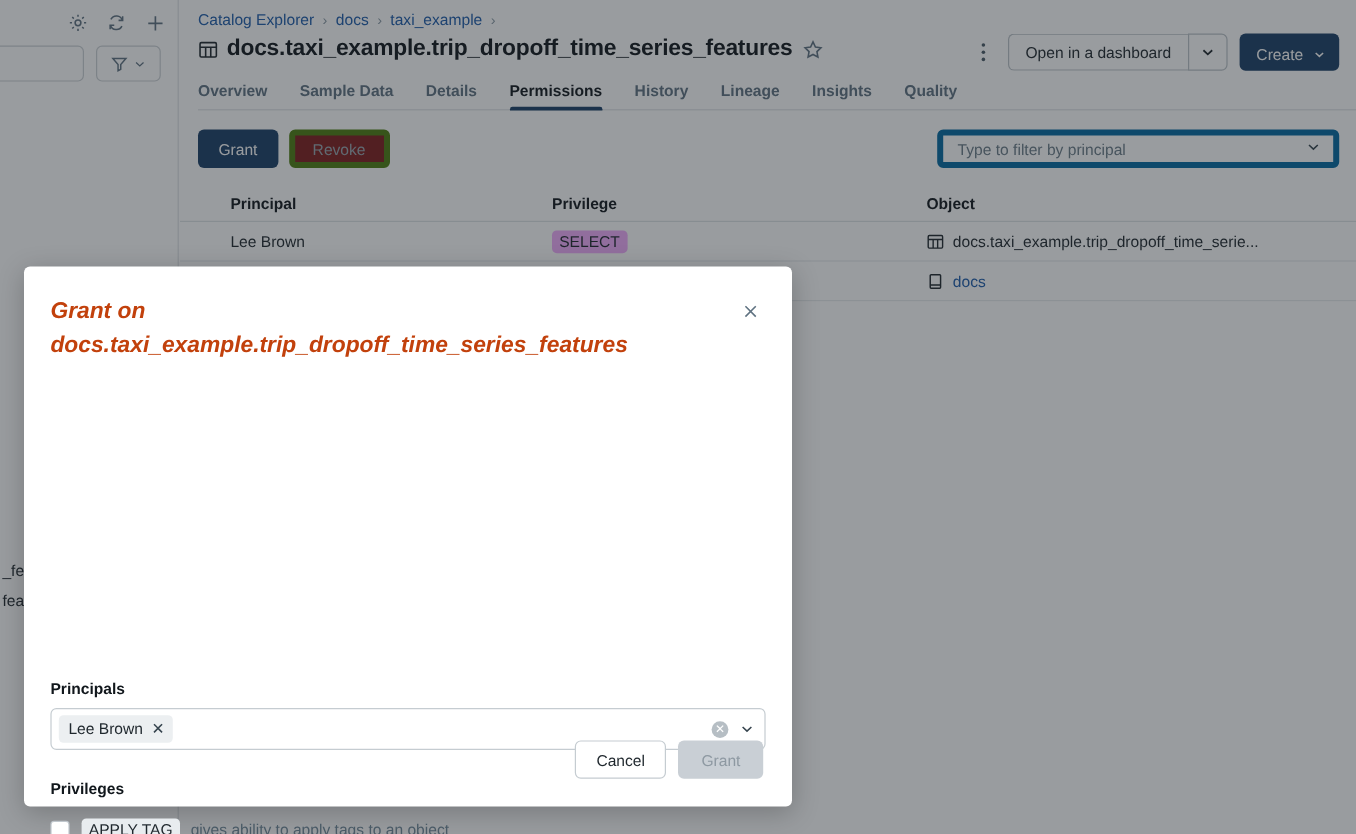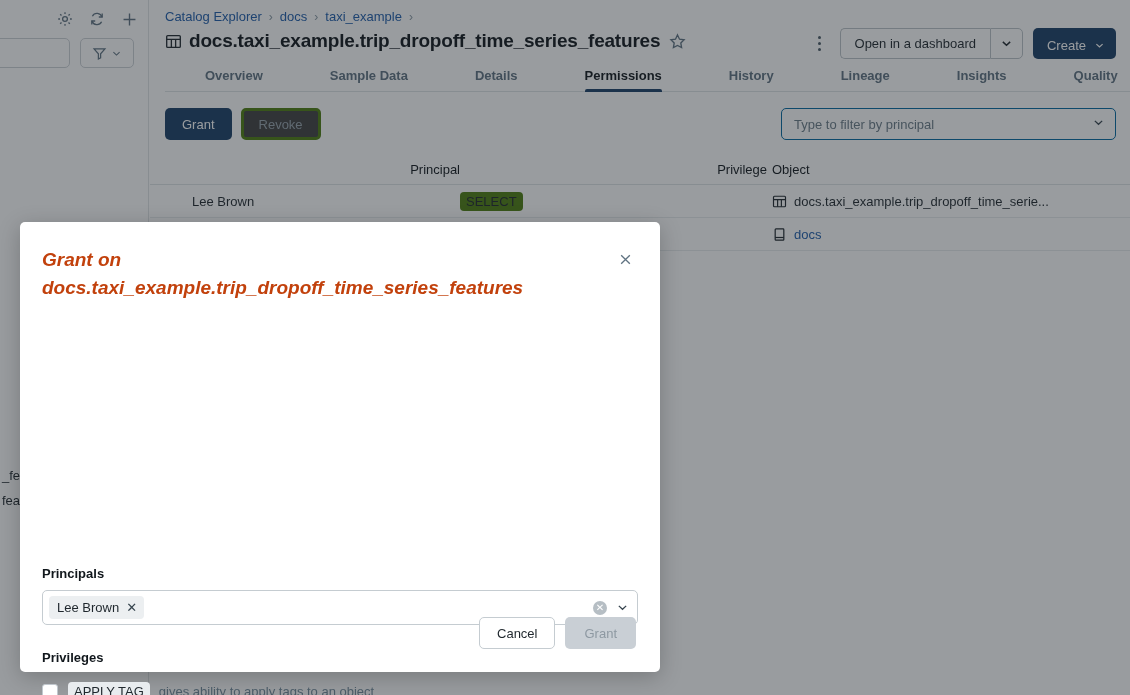--- a/index.html
+++ b/index.html
@@ -89,63 +89,62 @@
   }
 
   .tabs {
     position: absolute; left: 15px; top: 62px; right: 0;
     display: flex; gap: 0; align-items: flex-end;
     border-bottom: 1px solid #dfe3e6; height: 30px;
   }
   .tab {
     font-size: 13px; font-weight: 600; color: #5f7281;
     padding: 0 0 8px 0; margin-right: 27px; cursor: pointer;
-    position: relative; white-space: nowrap; margin-left: 40px;
+    position: relative; white-space: nowrap;
   }
   .tab.active { color: #11171c; }
   .tab.active:after {
     content: ""; position: absolute; left: 0; right: 0; bottom: -1px;
     height: 3px; background: #1b3f66; border-radius: 2px 2px 0 0;
   }
 
   .toolbar { position: absolute; left: 15px; top: 108px; display: flex; gap: 9px; }
   .btn-grant {
     height: 32px; background: #1b3f66; color: #fff; border-radius: 5px;
     font-size: 13px; padding: 0 17px; display: flex; align-items: center; cursor: pointer;
   }
   .btn-revoke {
-    height: 32px; background: #404040; color: #98a4ad; border: 3px solid #4d7c0f;
+    height: 32px; background: #7f1d1d; color: #98a4ad; border: 5px solid #4d7c0f;
     border-radius: 5px; font-size: 13px; padding: 0 15px;
     display: flex; align-items: center; cursor: not-allowed;
   }
   .filter-select {
     position: absolute; right: 14px; top: 108px; width: 335px; height: 32px;
-    border: 1px solid #0369a1; border-radius: 5px; background: #fff;
+    border: 5px solid #0369a1; border-radius: 5px; background: #fff;
     display: flex; align-items: center; padding: 0 10px 0 12px;
     font-size: 13px; color: #6b7c88; cursor: pointer;
   }
   .filter-select .caret { margin-left: auto; color: #36444e; }
 
   .grid { position: absolute; left: 150px; right: 0; top: 155px; }
   .grid-head {
     display: flex; height: 30px; align-items: center;
-    font-size: 13px; font-weight: 400; color: #11171c;
+    font-size: 13px; font-weight: 700; color: #11171c;
     border-bottom: 1px solid #dfe3e6;
-    text-align: right;
   }
   .grid-row {
     display: flex; height: 33px; align-items: center;
     font-size: 13px; color: #1f272d;
     border-bottom: 1px solid #e8ebed;
   }
   .col-principal { width: 310px; padding-left: 42px; }
   .col-privilege { width: 307px; }
   .col-object { flex: 1; padding-left: 5px; display: flex; align-items: center; gap: 7px; }
   .priv-chip {
-    display: inline-block; background: #4d7c0f; border-radius: 4px;
+    display: inline-block; background: #f0abfc; border-radius: 4px;
     padding: 2px 6px; font-size: 13px; color: #1f272d;
   }
   .obj-link { color: #1f5dab; cursor: pointer; }
   .obj-icon { width: 15px; height: 15px; flex: 0 0 auto; color: #1f272d; }
 
   
   #overlay {
     position: absolute; inset: 0;
     background: rgba(28, 36, 43, 0.45);
   }

